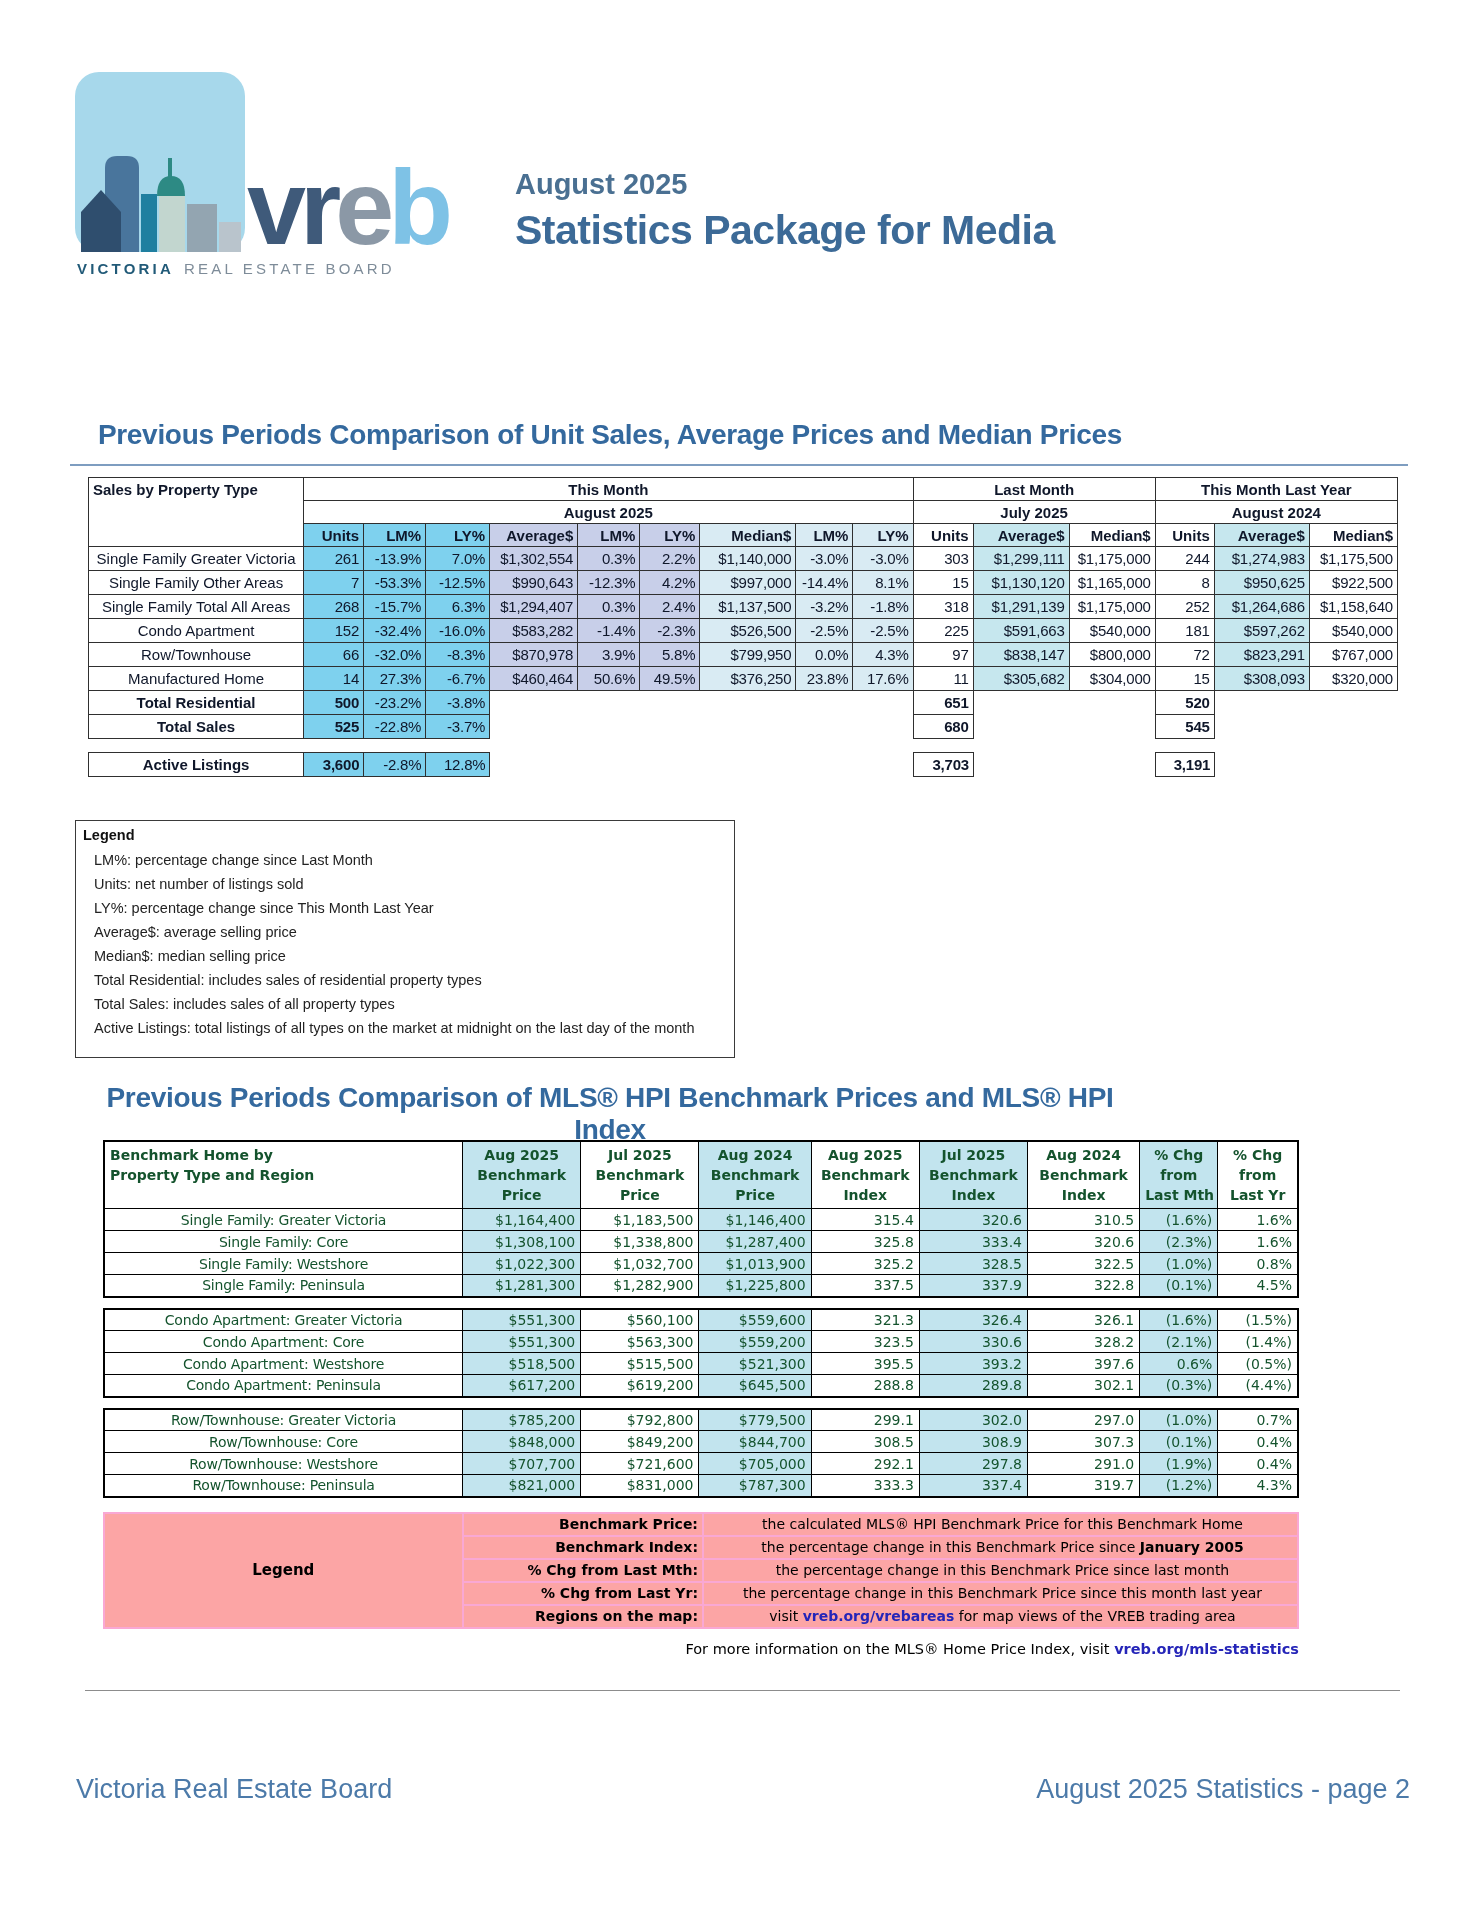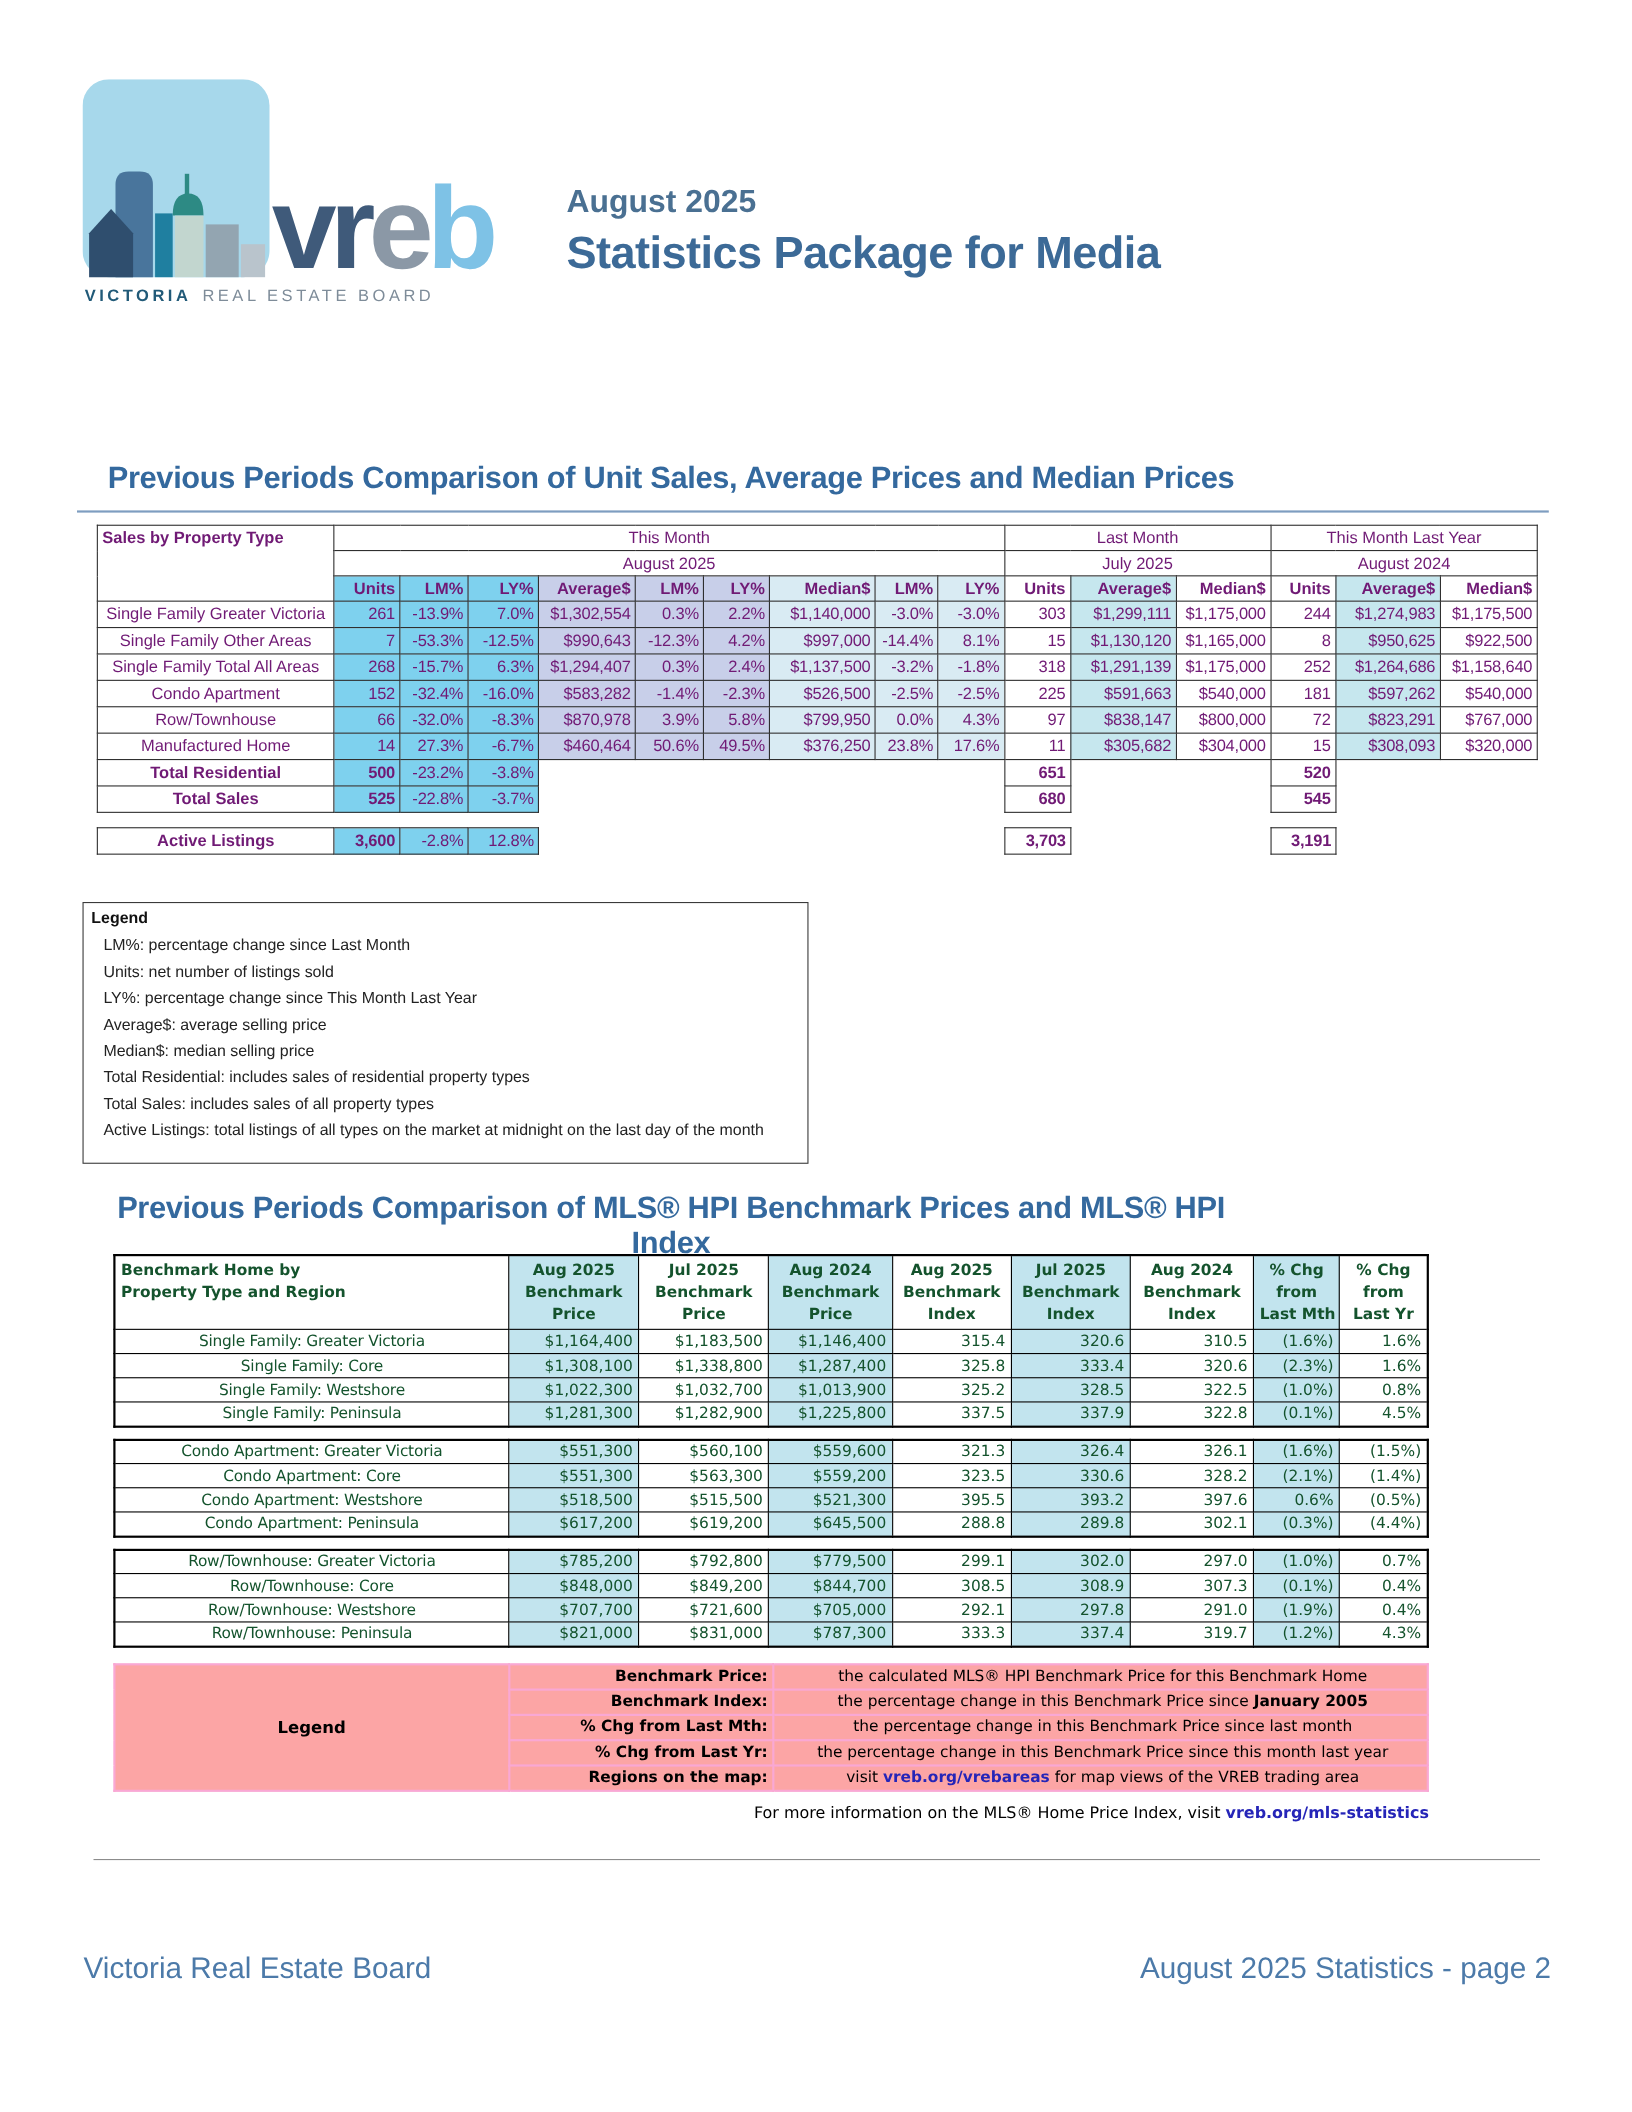--- a/index.html
+++ b/index.html
@@ -17,25 +17,25 @@
   .sec-title{position:absolute;left:70px;width:1080px;text-align:center;
              font-size:28px;font-weight:bold;color:#34699e;letter-spacing:-0.3px}
   #sec1-title{top:419px}
   #sec2-title{top:1082px}
   #rule1{position:absolute;left:70px;top:464px;width:1338px;height:2px;background:#7e9dc0}
   #rule2{position:absolute;left:85px;top:1690px;width:1315px;height:1px;background:#8c8c8c}
 
   
   #t1-zone{position:absolute;left:88px;top:477px}
   table{border-collapse:collapse;table-layout:fixed}
-  .t1{width:1310px;font-size:15px;color:#701a75}
+  .t1{width:1310px;font-size:15px;color:#0f172a}
   .t1 th,.t1 td{border:1px solid #2f2f2f;height:23px;padding:0 4px;white-space:nowrap;background:#fff}
   .t1 td{height:24px}
   .t1 .corner{text-align:left;vertical-align:top;font-weight:bold;padding-top:3px}
-  .t1 .ghead{font-weight:normal;text-align:center}
+  .t1 .ghead{font-weight:bold;text-align:center}
   .t1 .colh{font-weight:bold;text-align:right}
   .t1 .lab{text-align:center}
   .t1 .num{text-align:right;letter-spacing:-0.2px}
   .t1 .b{font-weight:bold}
   .t1 td.void{border:none;background:#fff}
   .t1-active{margin-top:13px}
   .f-blue{background:#7ed1ee !important}
   .f-lav{background:#c8cfe9 !important}
   .f-pale{background:#d9ebf3 !important}
   .f-cyan{background:#c6e7ee !important}

